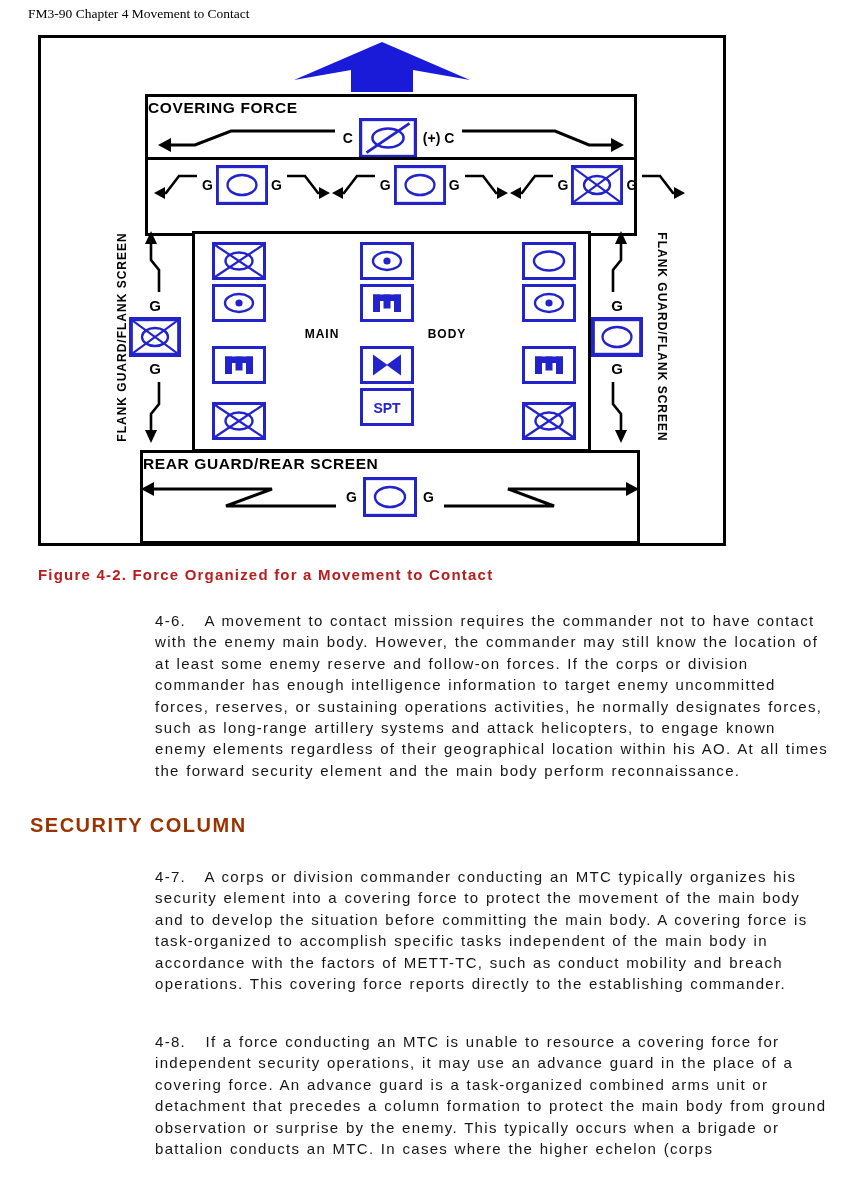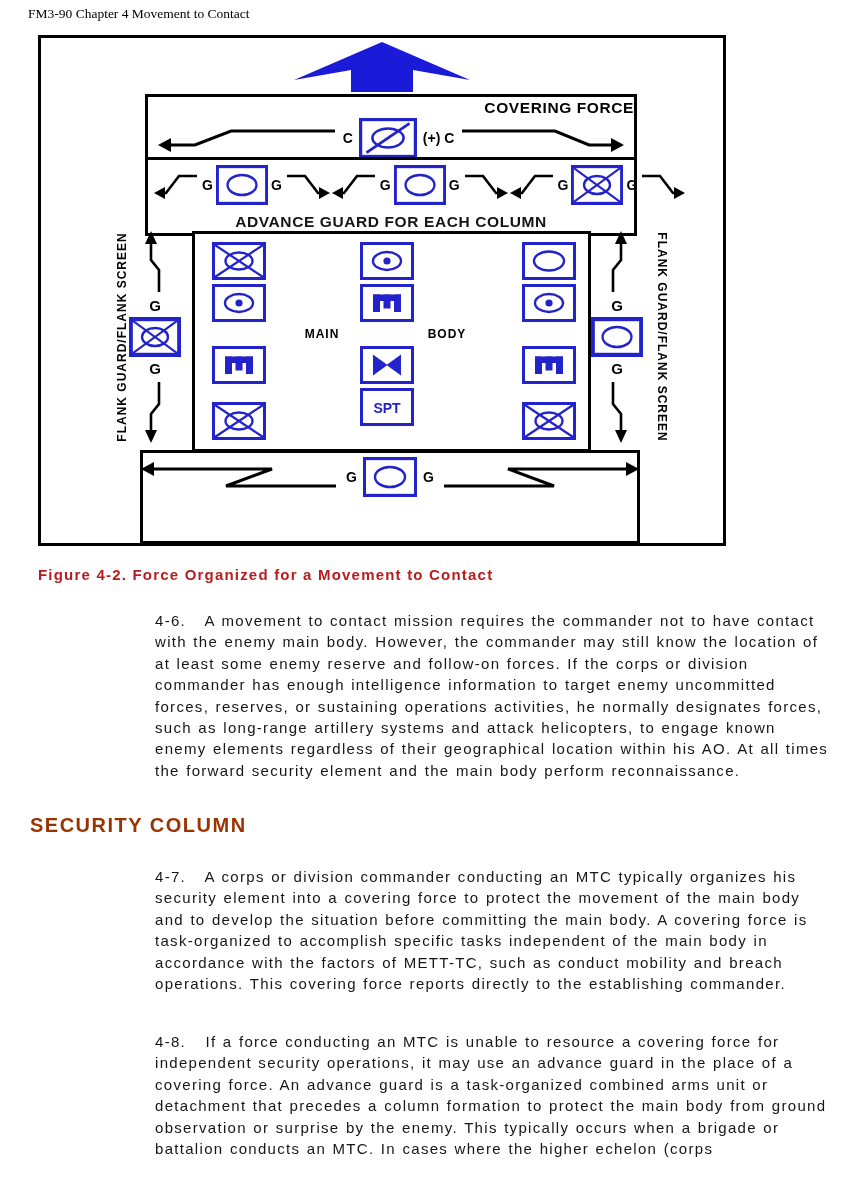--- a/index.html
+++ b/index.html
@@ -9,21 +9,21 @@
   .doc-header{position:absolute;left:28px;top:6px;font-family:"Liberation Serif",serif;
         font-size:13.5px;color:#000}
   
   .figure{position:absolute;left:38px;top:35px;width:688px;height:511px;border:3px solid #000;background:#fff}
   .big-arrow{position:absolute;left:251px;top:4px;line-height:0}
   .fbox{position:absolute;border:3px solid #000;background:#fff}
   .cf{left:104px;top:56px;width:492px;height:66px}
   .ag{left:104px;top:119px;width:492px;height:79px}
   .mb{left:151px;top:193px;width:399px;height:221px}
   .rg{left:99px;top:412px;width:500px;height:94px}
-  .boxtitle{text-align:right;font-weight:bold;font-size:15.5px;letter-spacing:.6px;color:#000;padding-top:2px}
+  .boxtitle{text-align:left;font-weight:bold;font-size:15.5px;letter-spacing:.6px;color:#000;padding-top:2px}
   .cf-row{display:flex;align-items:center;justify-content:center;gap:6px;margin-top:1px}
   .rg-row{display:flex;align-items:center;justify-content:center;gap:6px;margin-top:4px}
   .ag-row{display:flex;align-items:center;justify-content:space-between;padding:5px 5px 0 5px}
   .ag-group{display:flex;align-items:center;gap:3px}
   .ag-title{position:absolute;bottom:2px;left:0;width:100%;text-align:center;font-weight:bold;
         font-size:15.5px;letter-spacing:.6px}
   .lbl{font-weight:bold;font-size:14px;color:#000;white-space:nowrap}
   .slot{display:inline-block;line-height:0}
   .mb .slot{position:absolute}
   .s-c00{left:17px;top:8px}.s-c01{left:17px;top:50px}.s-c02{left:17px;top:112px}.s-c03{left:17px;top:168px}
@@ -158,21 +158,20 @@
             <svg width="46" height="34" viewBox="0 0 46 34">
               <g transform="translate(46,0) scale(-1,1)">
                 <path d="M44 8 L26 8 L13 25 L11 25" fill="none" stroke="#000" stroke-width="2.6"></path>
                 <polygon points="12,19 12,31 1,25" fill="#000"></polygon>
               </g>
             </svg>
           </span>
         </div>
 
       </div>
-      <div class="ag-title">ADVANCE GUARD FOR EACH COLUMN</div>
     </div>
 
     <div class="fbox mb">
       <span class="slot s-c00"><svg viewBox="0 0 54 38" width="54" height="38" preserveAspectRatio="none">
             <rect x="1.5" y="1.5" width="51" height="35" fill="#ffffff" stroke="#2323cc" stroke-width="3"></rect>
             <line x1="3" y1="3" x2="51" y2="35" stroke="#2323cc" stroke-width="2.2"></line>
                <line x1="51" y1="3" x2="3" y2="35" stroke="#2323cc" stroke-width="2.2"></line>
                <ellipse cx="27" cy="19" rx="13.5" ry="8.5" stroke="#2323cc" stroke-width="2.4" fill="none"></ellipse>
           </svg></span>
       <span class="slot s-c01"><svg viewBox="0 0 54 38" width="54" height="38" preserveAspectRatio="none">
@@ -294,20 +293,21 @@
         <svg width="24" height="64" viewBox="0 0 24 64">
           <g transform="translate(24,64) scale(-1,-1)">
             <path d="M16 62 L16 40 L8 30 L8 13" fill="none" stroke="#000" stroke-width="2.6"></path>
             <polygon points="2,14 14,14 8,1" fill="#000"></polygon>
           </g>
         </svg>
       </span>
     </div>
 
     <div class="fbox rg">
+      <div class="boxtitle">REAR GUARD/REAR SCREEN</div>
       <div class="rg-row">
         <span style="line-height:0">
           <svg width="200" height="30" viewBox="0 0 200 30">
             <path d="M12 7 L132 7 L86 24 L196 24" fill="none" stroke="#000" stroke-width="3"></path>
             <polygon points="14,0 14,14 1,7" fill="#000"></polygon>
           </svg>
         </span>
         <span class="lbl">G</span>
         <span class="slot"><svg viewBox="0 0 54 38" width="54" height="40" preserveAspectRatio="none">
             <rect x="1.5" y="1.5" width="51" height="35" fill="#ffffff" stroke="#2323cc" stroke-width="3"></rect>

